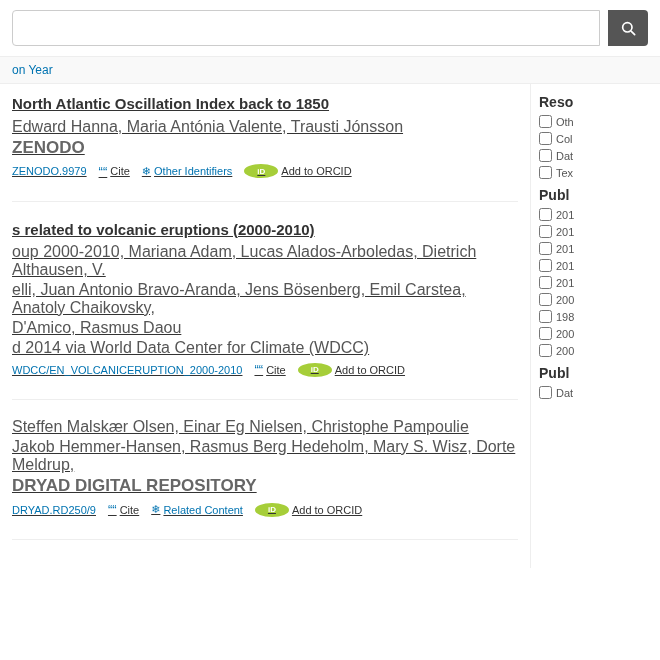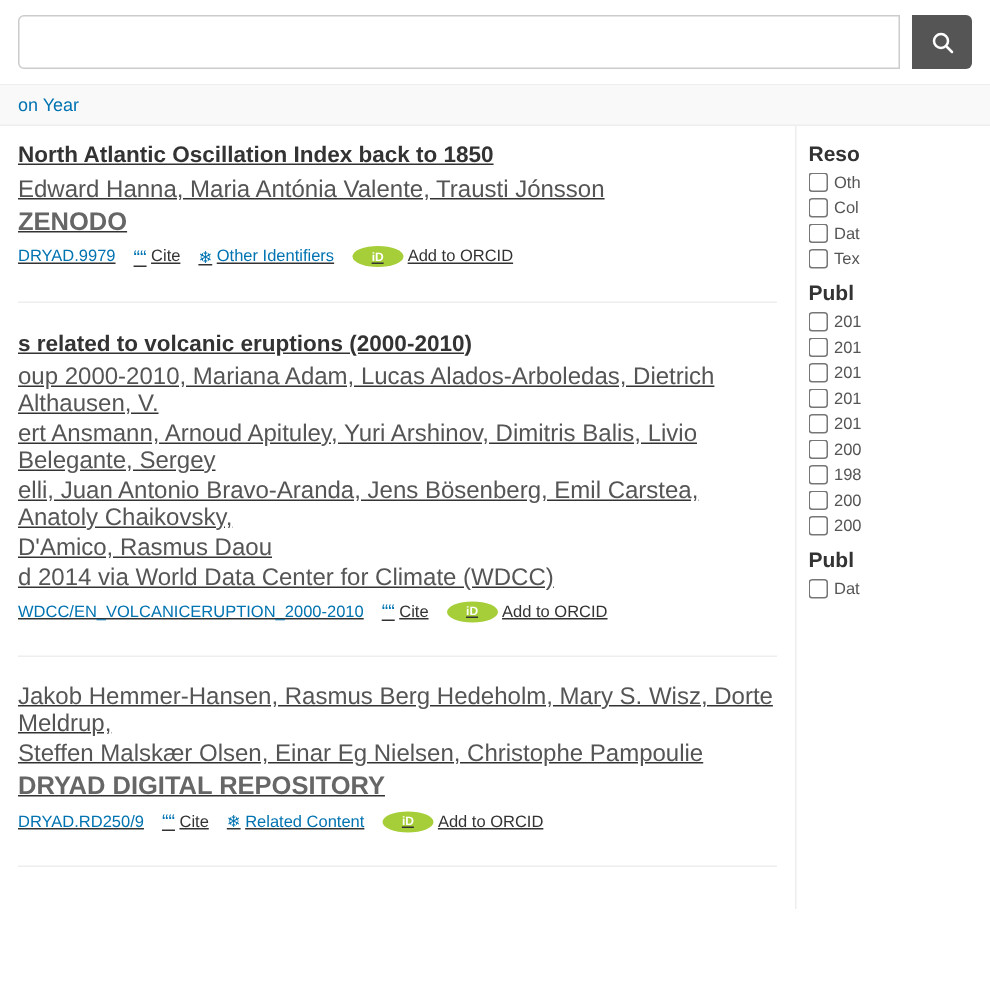--- a/index.html
+++ b/index.html
@@ -209,59 +209,58 @@
 
 <div class="main-layout">
 
   <div class="results-panel">
 
     <div class="result-item">
       <div class="result-title">North Atlantic Oscillation Index back to 1850</div>
       <div class="result-authors">Edward Hanna, Maria Antónia Valente, Trausti Jónsson</div>
       <div class="result-source">ZENODO</div>
       <div class="result-actions">
-        <a class="result-id-link">DRYAD.9979</a>
+        <a class="result-id-link">ZENODO.9979</a>
         <button class="action-btn">
           <span class="cite-icon">““</span>
           <span>Cite</span>
         </button>
         <button class="action-btn">
           <span class="snowflake-icon">❄</span>
           <span class="other-id-link">Other Identifiers</span>
         </button>
         <button class="action-btn">
           <span class="orcid-icon">iD</span>
           <span>Add to ORCID</span>
         </button>
       </div>
     </div>
 
     <div class="result-item">
       <div class="result-title">s related to volcanic eruptions (2000-2010)</div>
       <div class="result-authors">oup 2000-2010, Mariana Adam, Lucas Alados-Arboledas, Dietrich Althausen, V.</div>
-      <div class="result-authors">ert Ansmann, Arnoud Apituley, Yuri Arshinov, Dimitris Balis, Livio Belegante, Sergey</div>
       <div class="result-authors">elli, Juan Antonio Bravo-Aranda, Jens Bösenberg, Emil Carstea, Anatoly Chaikovsky,</div>
       <div class="result-authors">D'Amico, Rasmus Daou</div>
       <div class="result-authors">d 2014 via World Data Center for Climate (WDCC)</div>
       <div class="result-actions">
         <a class="result-id-link">WDCC/EN_VOLCANICERUPTION_2000-2010</a>
         <button class="action-btn">
           <span class="cite-icon">““</span>
           <span>Cite</span>
         </button>
         <button class="action-btn">
           <span class="orcid-icon">iD</span>
           <span>Add to ORCID</span>
         </button>
       </div>
     </div>
 
     <div class="result-item">
+      <div class="result-authors">Steffen Malskær Olsen, Einar Eg Nielsen, Christophe Pampoulie</div>
       <div class="result-authors">Jakob Hemmer-Hansen, Rasmus Berg Hedeholm, Mary S. Wisz, Dorte Meldrup,</div>
-      <div class="result-authors">Steffen Malskær Olsen, Einar Eg Nielsen, Christophe Pampoulie</div>
       <div class="result-source">Dryad Digital Repository</div>
       <div class="result-actions">
         <a class="result-id-link">DRYAD.RD250/9</a>
         <button class="action-btn">
           <span class="cite-icon">““</span>
           <span>Cite</span>
         </button>
         <button class="action-btn">
           <span class="snowflake-icon">❄</span>
           <span class="other-id-link">Related Content</span>

